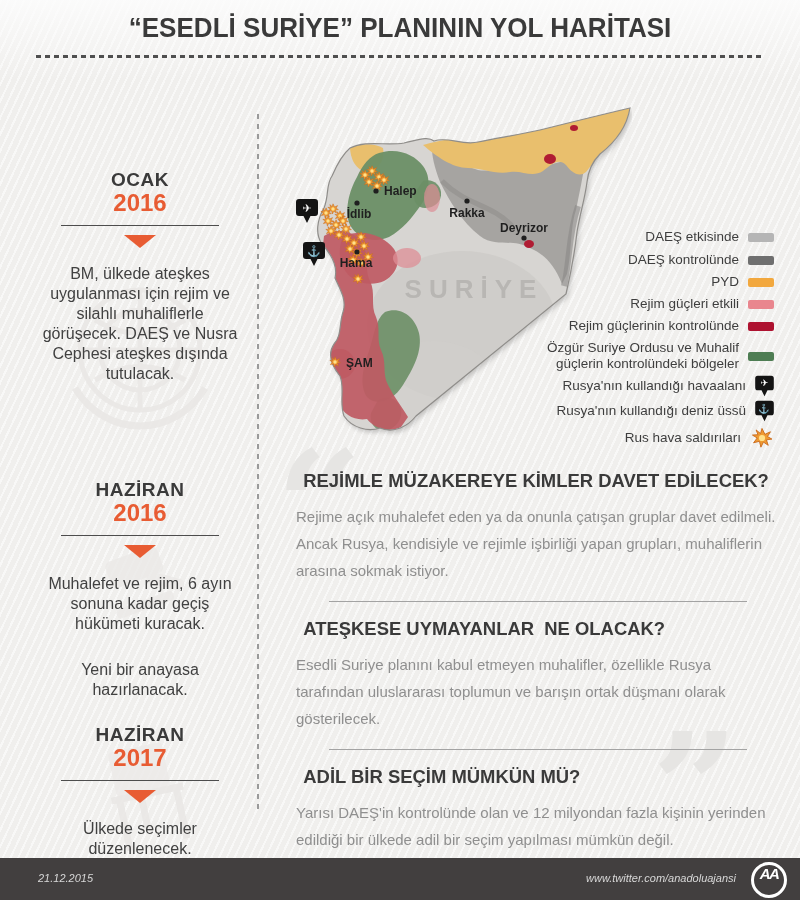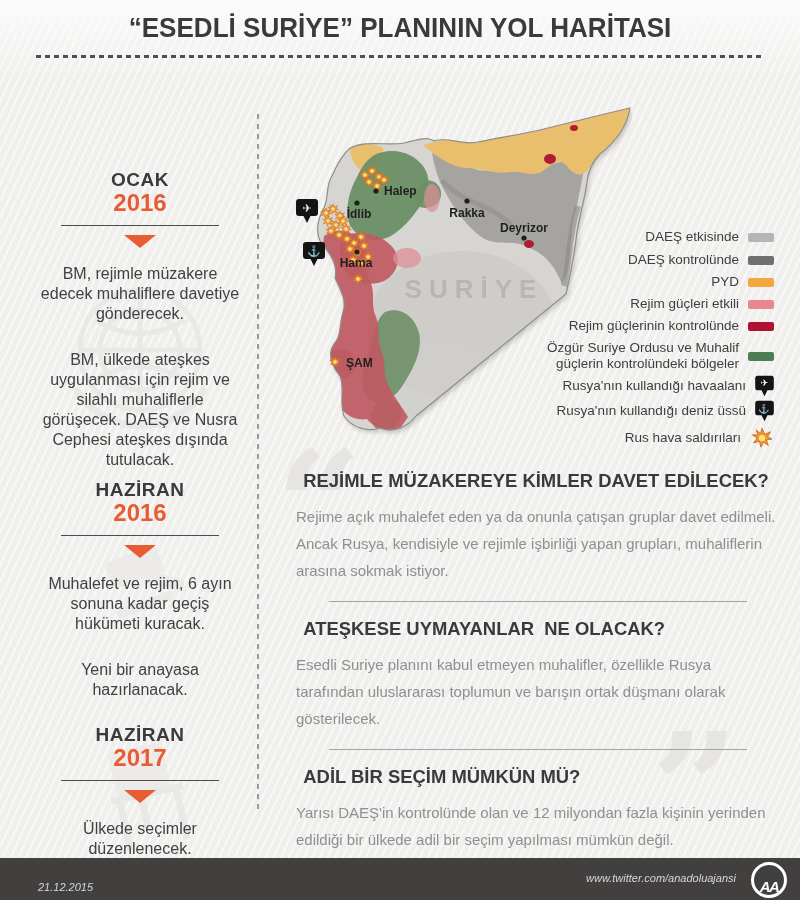--- a/index.html
+++ b/index.html
@@ -53,24 +53,24 @@
   .qa h2{font-size:19px;font-weight:bold;color:#3a3a3a;margin:0;white-space:pre-wrap;transform:scaleX(.97);}
   .qa p{font-size:15px;color:#8f8f8f;line-height:27px;margin:11px 0 0;}
   .qa .sep{width:418px;height:1px;background:#a3a3a3;margin:17px auto 16px;}
   
   .q-mark{position:absolute;font-family:"DejaVu Serif",serif;font-weight:bold;
     font-size:150px;line-height:1;color:#e6e5e3;z-index:0;}
   .q-open{left:276px;top:430px;}
   .q-close{left:652px;top:712px;}
   
   .footer{position:absolute;left:0;right:0;bottom:0;height:42px;background:#423f3f;z-index:3;}
-  .f-date{position:absolute;left:38px;top:23px;font-style:italic;font-size:11px;color:#d8d8d8;}
+  .f-date{position:absolute;left:38px;top:14px;font-style:italic;font-size:11px;color:#d8d8d8;}
   .f-handle{position:absolute;right:64px;top:14px;font-style:italic;font-size:11px;color:#d8d8d8;}
   .aa-logo{position:absolute;right:13px;top:4px;width:30px;height:30px;border:3px solid #fff;
-    border-radius:50%;display:flex;align-items:flex-end;justify-content:center;
+    border-radius:50%;display:flex;align-items:flex-start;justify-content:center;
     color:#fff;font-weight:bold;font-style:italic;font-size:15px;letter-spacing:-1.5px;}
 </style>
 </head>
 <body>
 
 <div class="page">
 
   <h1 class="title">“ESEDLİ SURİYE” PLANININ YOL HARİTASI</h1>
   <div class="title-rule"></div>
 
@@ -94,21 +94,20 @@
       <rect x="28" y="18" width="55" height="45" rx="4" fill="#edebe9" stroke="none"></rect>
       <path d="M22,66 H95 M30,66 V118 M88,66 V118 M52,66 V100"></path>
     </g>
   </svg>
 
   <div class="tl" id="tl1">
     <div class="month">OCAK</div>
     <div class="year">2016</div>
     <div class="rule"></div>
     <div class="tri"></div>
-    <p>BM, rejimle müzakere edecek muhaliflere davetiye gönderecek.</p>
     <p>BM, ülkede ateşkes uygulanması için rejim ve silahlı muhaliflerle görüşecek. DAEŞ ve Nusra Cephesi ateşkes dışında tutulacak.</p>
   </div>
   <div class="tl" id="tl2">
     <div class="month">HAZİRAN</div>
     <div class="year">2016</div>
     <div class="rule"></div>
     <div class="tri"></div>
     <p>Muhalefet ve rejim, 6 ayın sonuna kadar geçiş hükümeti kuracak.</p>
     <p>Yeni bir anayasa hazırlanacak.</p>
   </div>

